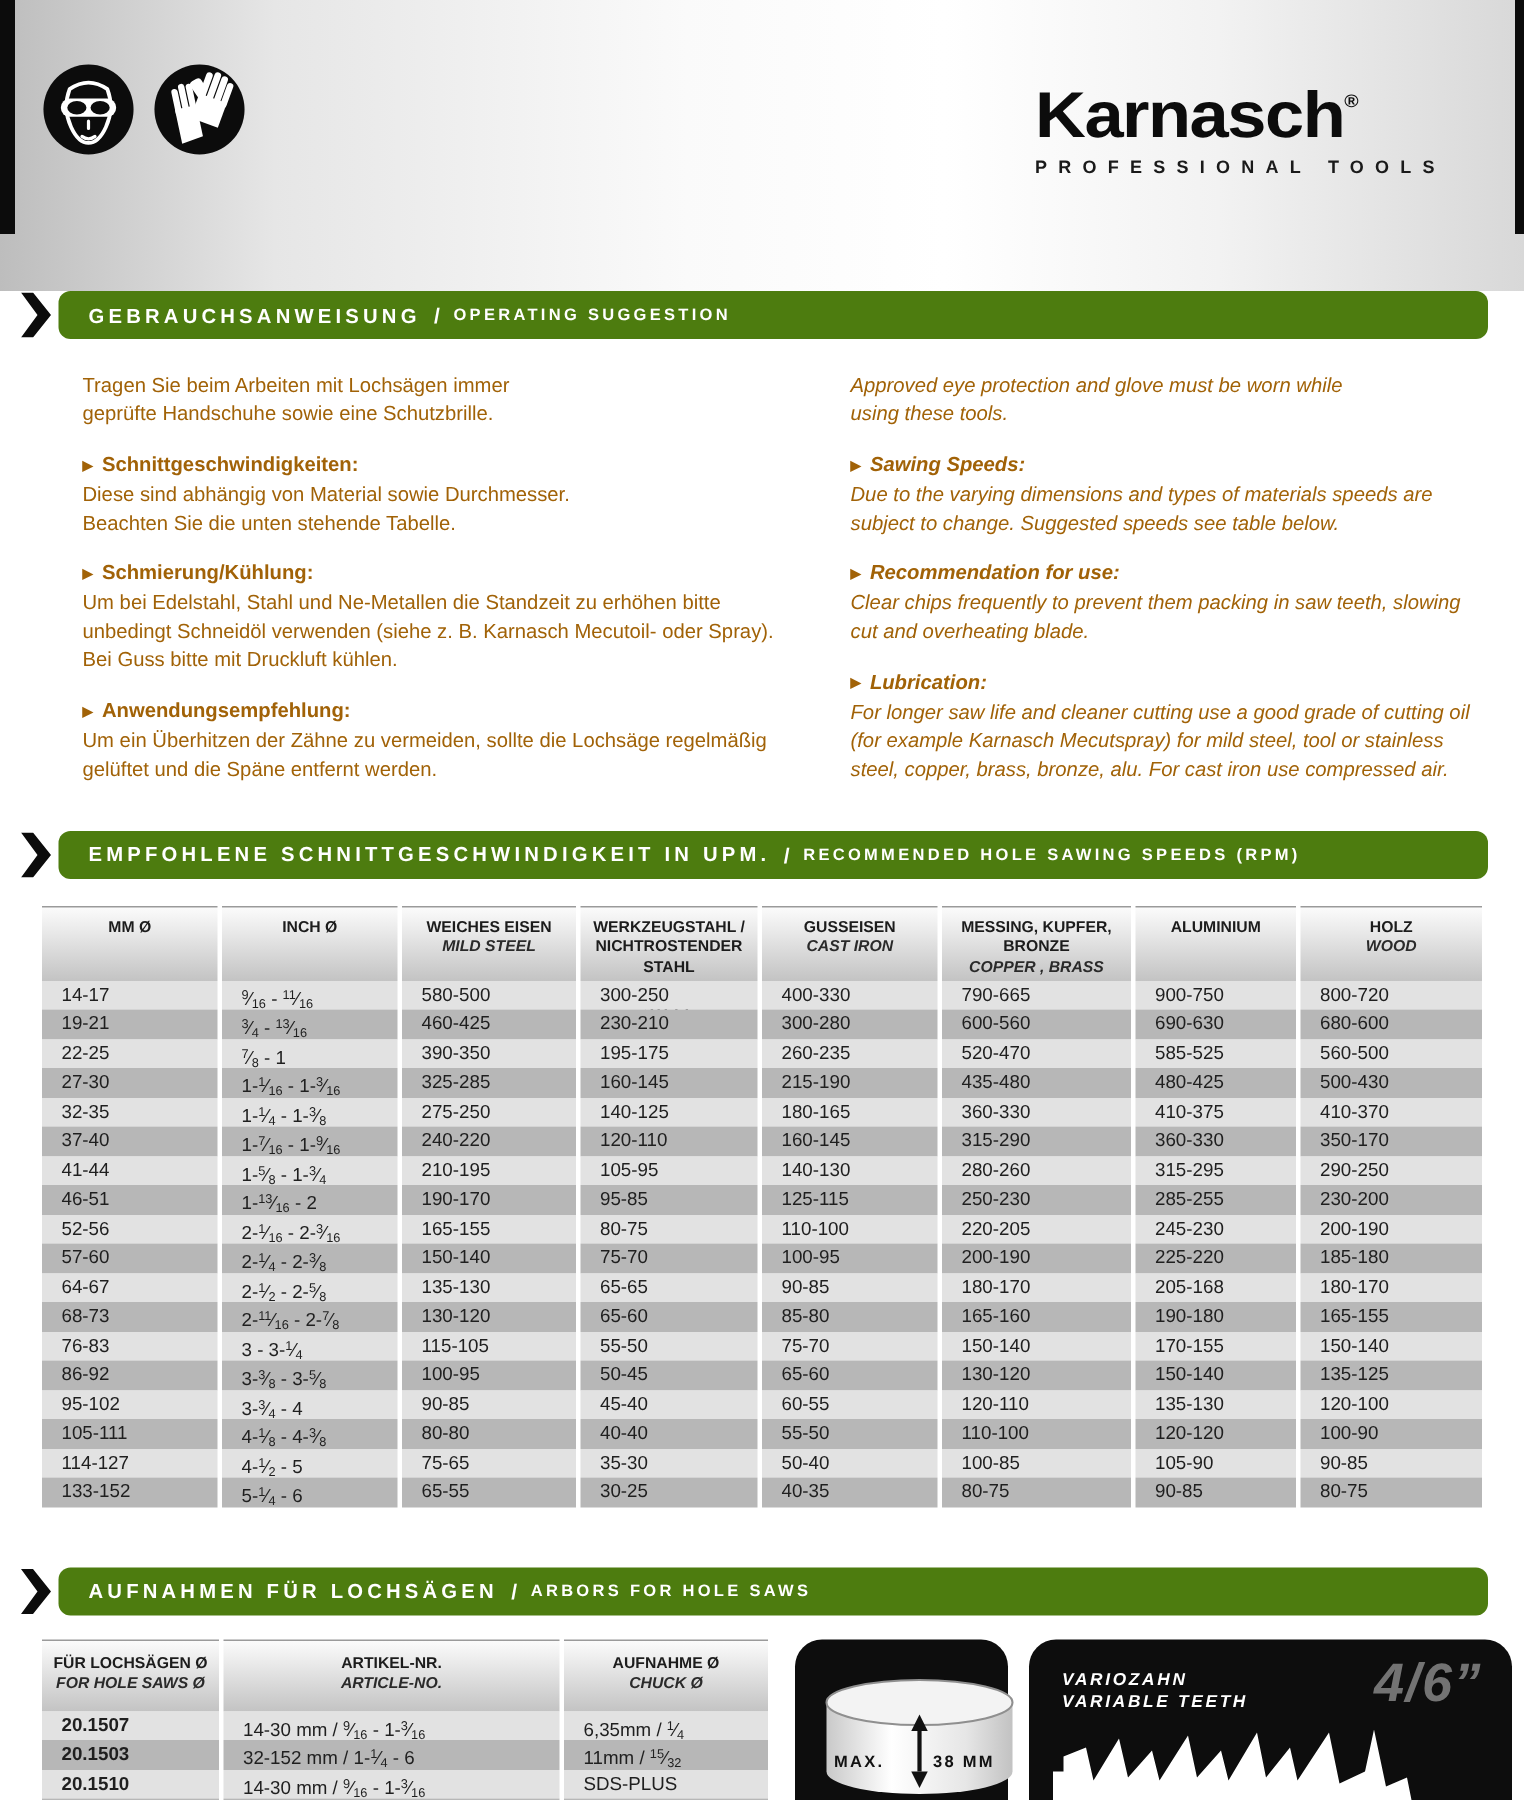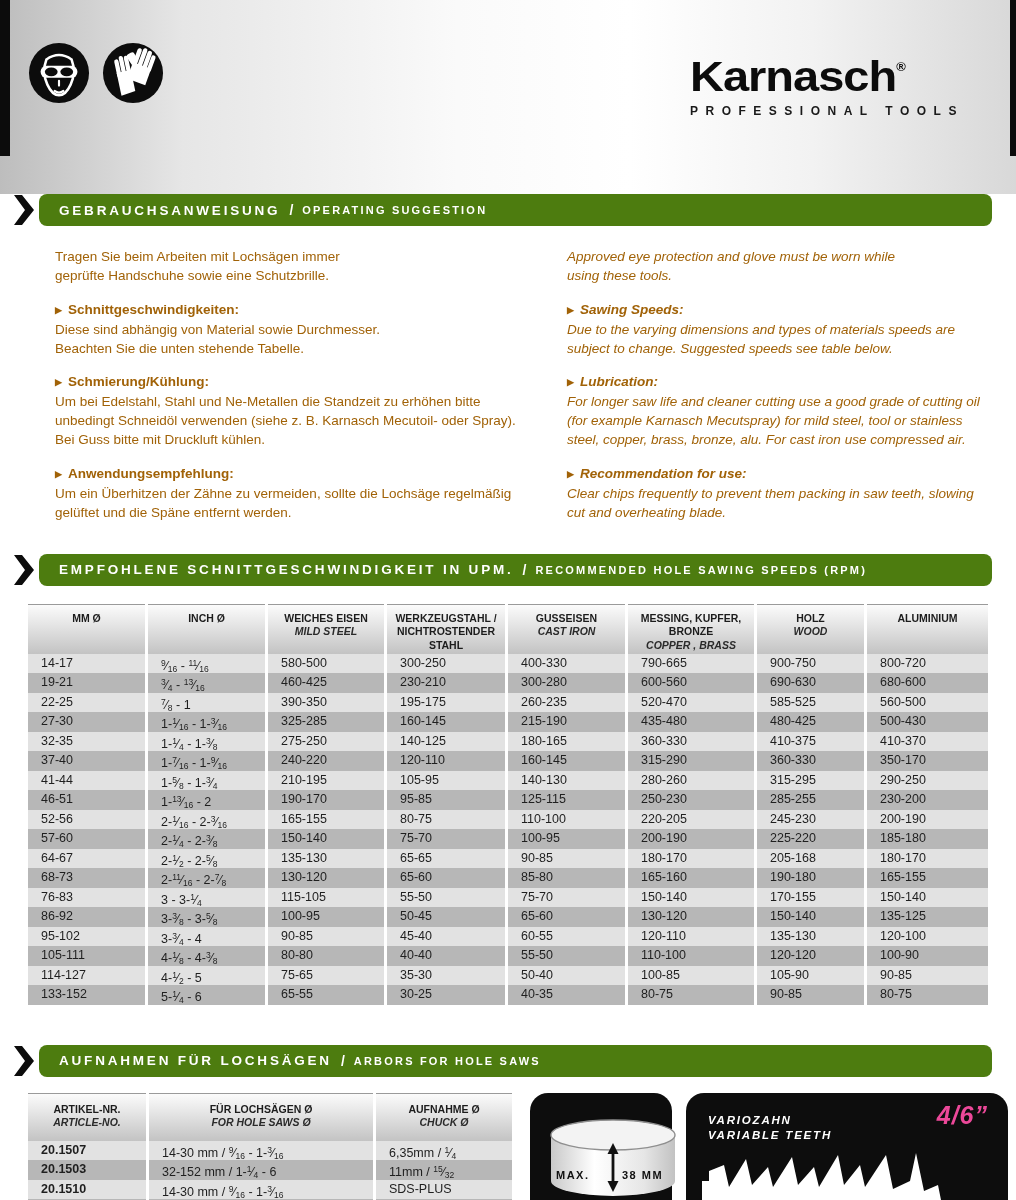--- a/index.html
+++ b/index.html
@@ -67,21 +67,21 @@
   .promo-boxes { display:flex; gap:14px; margin-left:18px; }
   .promo { background:#0d0d0d; border-radius:18px; height:132px; position:relative; }
   .promo.max-box { width:142px; }
   .promo.teeth-box { width:322px;font-style:italic; }
   .max-label, .max-value { position:absolute; font-size:11px; font-weight:bold; letter-spacing:1.5px; color:#111; z-index:2; }
   .max-label { left:26px; top:76px; }
   .max-value { left:92px; top:76px; }
   .teeth-title { position:absolute; left:22px; top:20px; color:#fff; font-weight:bold;
     font-size:11.5px; letter-spacing:1.8px; line-height:1.35; z-index:2; }
   .teeth-title span { display:block; }
-  .teeth-value { position:absolute; right:20px; top:8px; color:#ec4899; font-weight:bold; font-size:25px; letter-spacing:1px; z-index:2; }
+  .teeth-value { position:absolute; right:20px; top:8px; color:#737373; font-weight:bold; font-size:36px; letter-spacing:1px; z-index:2; }
   .promo svg.art { position:absolute; left:0; top:0; }
   .teeth-box svg.blade { position:absolute; left:12px; bottom:8px; }
 </style>
 </head>
 <body>
 
 <div class="banner">
   <div class="edge-strip left"></div>
   <div class="edge-strip right"></div>
 
@@ -155,26 +155,26 @@
     </div>
   </div>
   <div class="col right">
     <p class="intro">Approved eye protection and glove must be worn while
 using these tools.</p>
     <div class="blk">
       <p class="blk-title"><span class="tri">▶</span><span>Sawing Speeds:</span></p>
       <p class="blk-body">Due to the varying dimensions and types of materials speeds are subject to change. Suggested speeds see table below.</p>
     </div>
     <div class="blk">
+      <p class="blk-title"><span class="tri">▶</span><span>Recommendation for use:</span></p>
+      <p class="blk-body">Clear chips frequently to prevent them packing in saw teeth, slowing cut and overheating blade.</p>
+    </div>
+    <div class="blk">
       <p class="blk-title"><span class="tri">▶</span><span>Lubrication:</span></p>
       <p class="blk-body">For longer saw life and cleaner cutting use a good grade of cutting oil (for example Karnasch Mecutspray) for mild steel, tool or stainless steel, copper, brass, bronze, alu. For cast iron use compressed air.</p>
-    </div>
-    <div class="blk">
-      <p class="blk-title"><span class="tri">▶</span><span>Recommendation for use:</span></p>
-      <p class="blk-body">Clear chips frequently to prevent them packing in saw teeth, slowing cut and overheating blade.</p>
     </div>
   </div>
 </div>
 
 <div class="section-row" style="margin-top:16px;">
   <span class="chevron">
     <svg width="20" height="30" viewBox="0 0 20 30">
         <path d="M0,0 L8,0 L20,15 L8,30 L0,30 L11,15 Z" fill="#0c0c0c"></path>
       </svg>
   </span>
@@ -203,25 +203,25 @@
       </div>
       <div class="th">
         <div class="th-de">GUSSEISEN</div>
         <div class="th-en">CAST IRON</div>
       </div>
       <div class="th">
         <div class="th-de">MESSING, KUPFER, BRONZE</div>
         <div class="th-en">COPPER , BRASS BRONZE</div>
       </div>
       <div class="th">
+        <div class="th-de">ALUMINIUM</div>
+      </div>
+      <div class="th">
         <div class="th-de">HOLZ</div>
         <div class="th-en">WOOD</div>
-      </div>
-      <div class="th">
-        <div class="th-de">ALUMINIUM</div>
       </div>
     </div>
   <div>
       <div class="tr grid8 light">
         <div class="td">14-17</div>
         <div class="td"><sup>9</sup>⁄<sub>16</sub> - <sup>11</sup>⁄<sub>16</sub></div>
         <div class="td">580-500</div>
         <div class="td">300-250</div>
         <div class="td">400-330</div>
         <div class="td">790-665</div>
@@ -411,26 +411,26 @@
     <span class="de">AUFNAHMEN FÜR LOCHSÄGEN</span>
     <span class="slash">/</span>
     <span class="en">ARBORS FOR HOLE SAWS</span>
   </div>
 </div>
 
 <div class="bottom-zone">
   <div class="arbors-table">
     <div class="grid3">
         <div class="th th3">
+          <div class="th-de">FÜR LOCHSÄGEN Ø</div>
+          <div class="th-en">FOR HOLE SAWS Ø</div>
+        </div>
+        <div class="th th3">
           <div class="th-de">ARTIKEL-NR.</div>
           <div class="th-en">ARTICLE-NO.</div>
-        </div>
-        <div class="th th3">
-          <div class="th-de">FÜR LOCHSÄGEN Ø</div>
-          <div class="th-en">FOR HOLE SAWS Ø</div>
         </div>
         <div class="th th3">
           <div class="th-de">AUFNAHME Ø</div>
           <div class="th-en">CHUCK Ø</div>
         </div>
       </div>
     <div>
         <div class="tr grid3 light">
           <div class="td"><span class="art">20.1507</span></div>
           <div class="td">14-30 mm / <sup>9</sup>⁄<sub>16</sub> - 1-<sup>3</sup>⁄<sub>16</sub></div>

